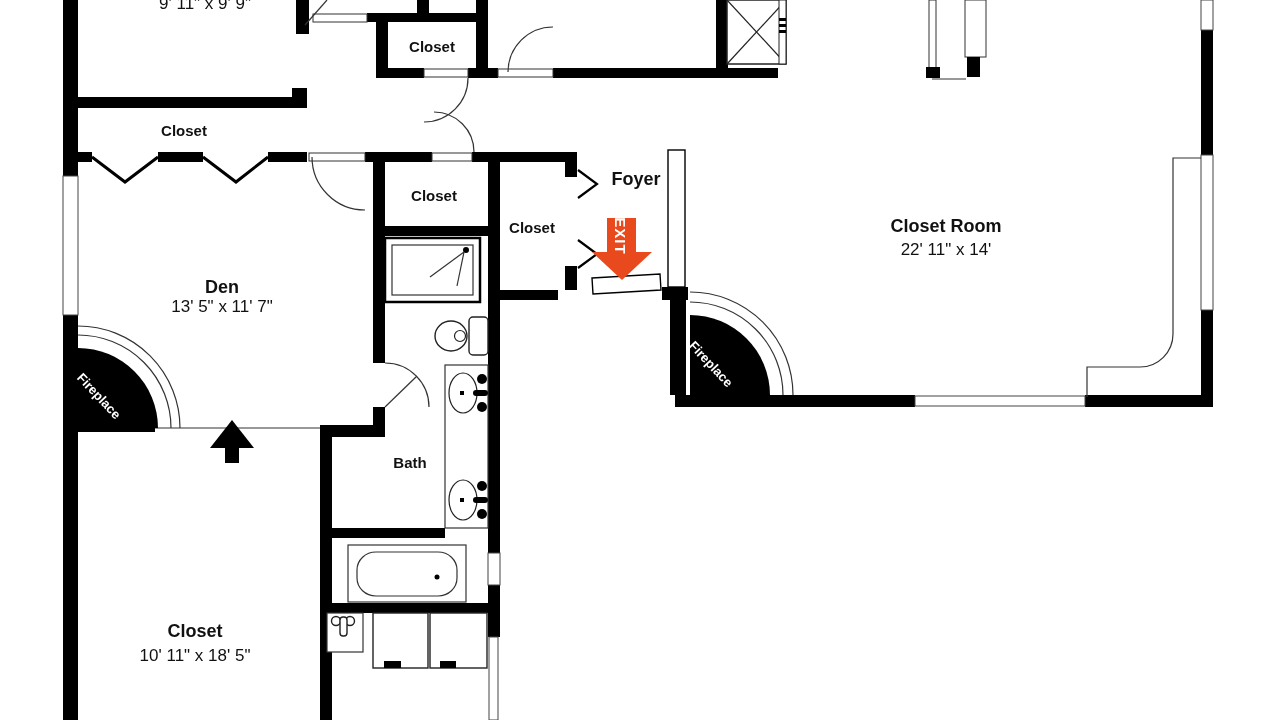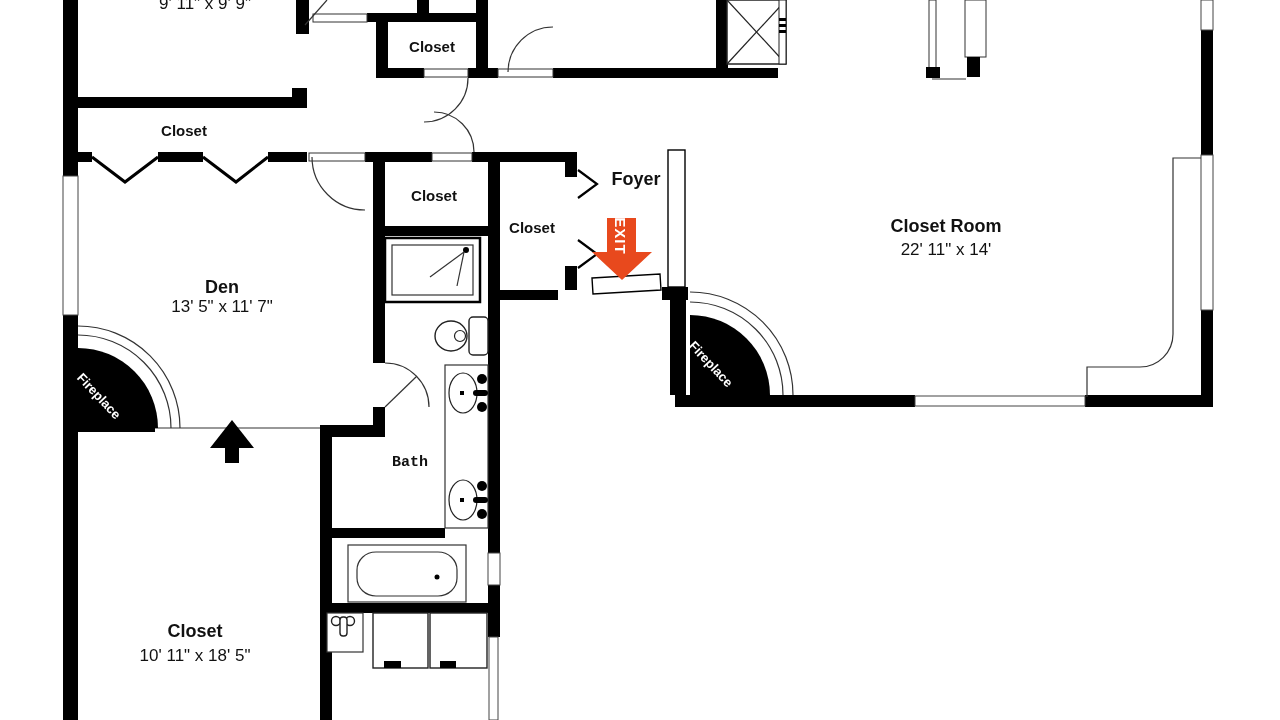--- a/index.html
+++ b/index.html
@@ -221,18 +221,18 @@
   <div class="lbl room-sm" style="left:532px;top:228px;">Closet</div>
 
   <div class="lbl room" style="left:625px;top:180px;margin-left:11px;">Foyer</div>
 
   <div class="lbl room" style="left:946px;top:227px;">Closet Room</div>
   <div class="lbl dims" style="left:946px;top:250px;">22' 11" x 14'</div>
 
   <div class="lbl room" style="left:222px;top:272px;margin-top:16px;">Den</div>
   <div class="lbl dims" style="left:222px;top:307px;">13' 5" x 11' 7"</div>
 
-  <div class="lbl room-sm" style="left:410px;top:463px;font-family:Liberation Mono, monospace;">Bath</div>
+  <div class="lbl room-sm" style="left:410px;top:463px;">Bath</div>
 
   <div class="lbl room" style="left:195px;top:632px;">Closet</div>
   <div class="lbl dims" style="left:195px;top:656px;">10' 11" x 18' 5"</div>
 
 </div>
 
 </body></html>

